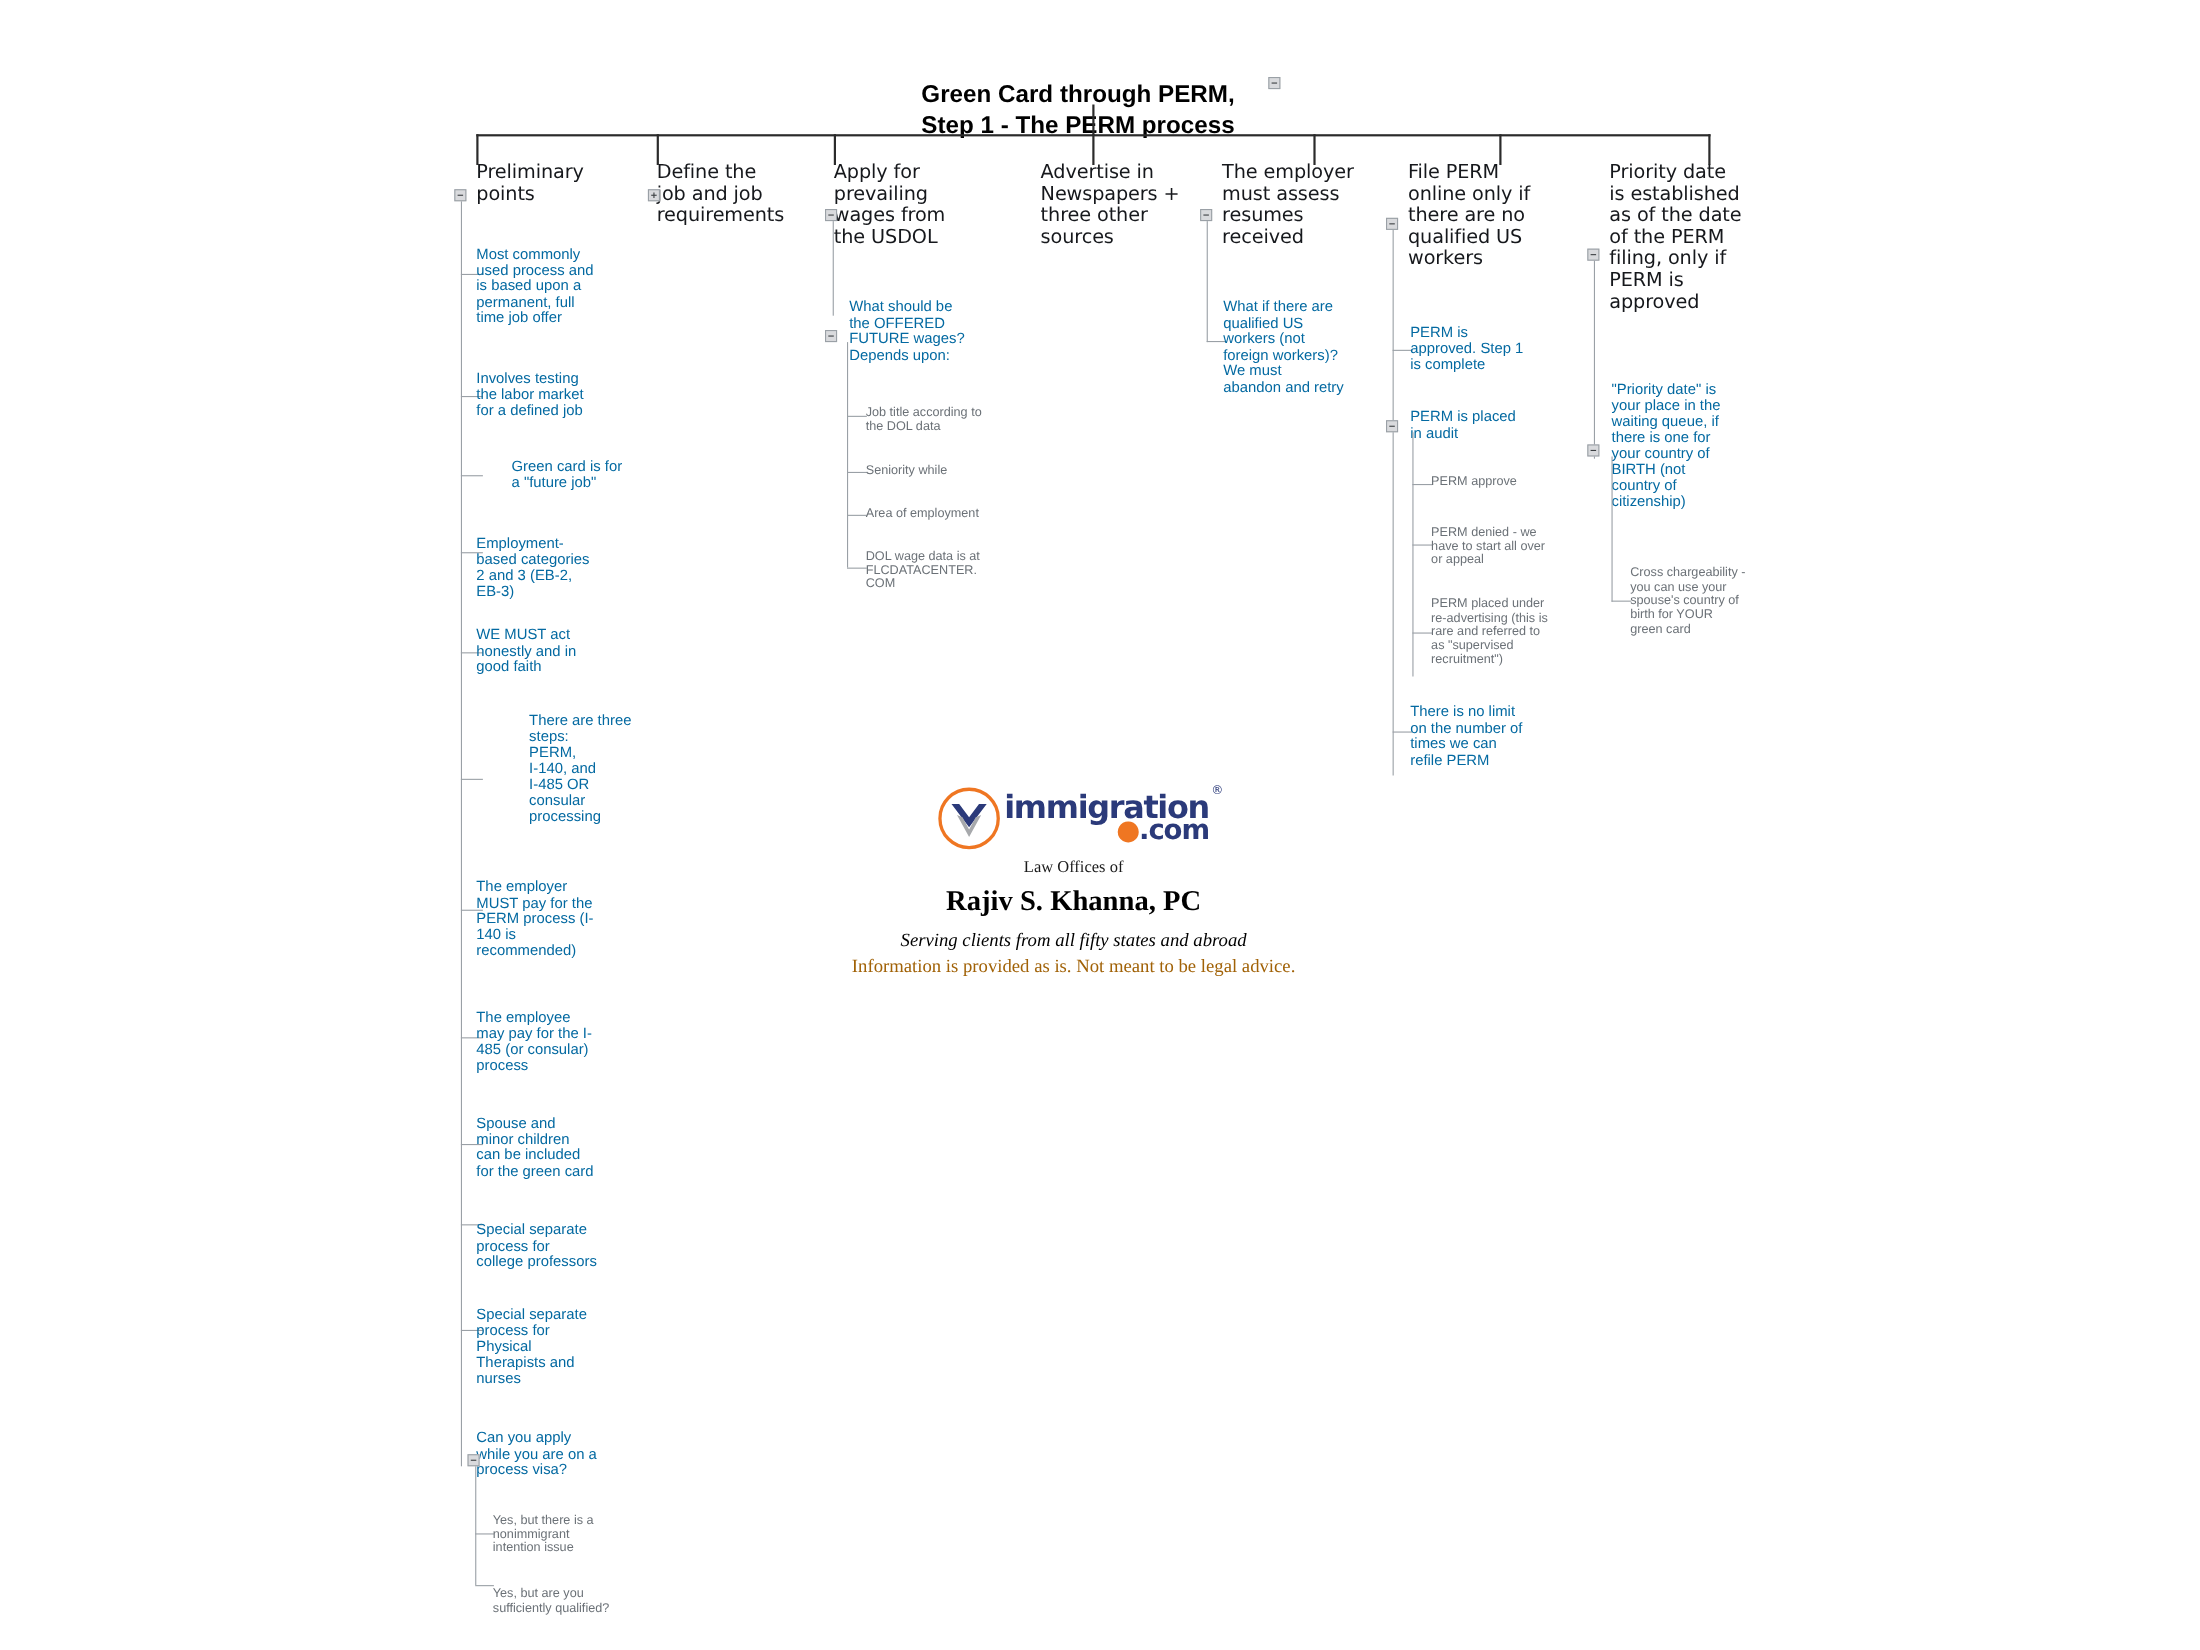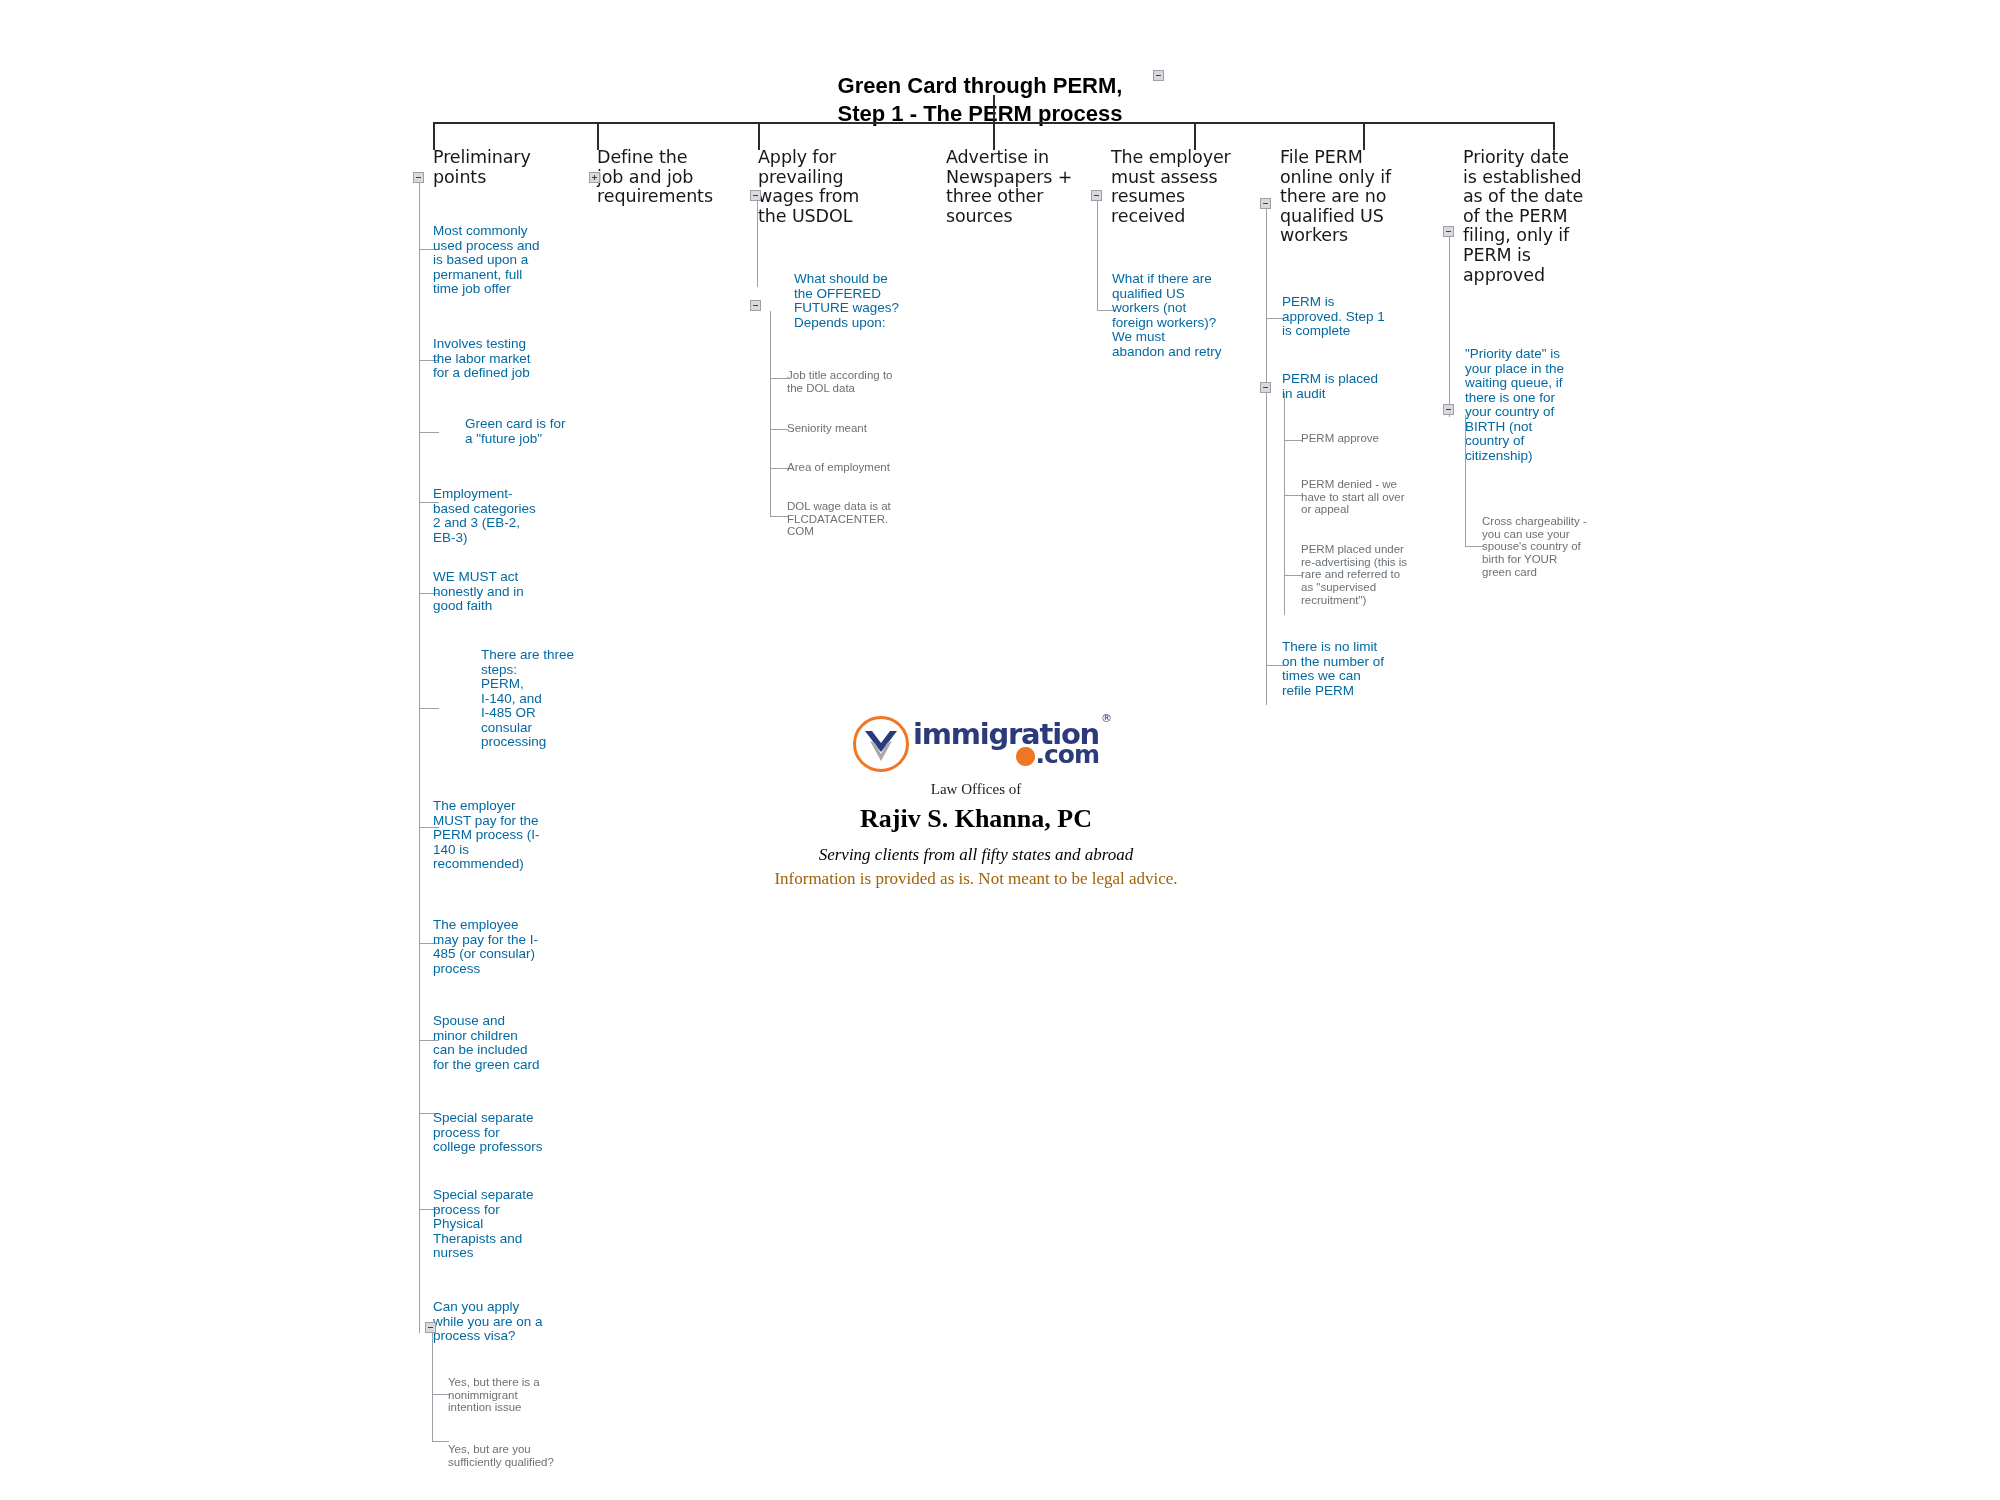--- a/index.html
+++ b/index.html
@@ -334,38 +334,38 @@
 
   <div class="node lvl1" style="left:758px; top:148px; width:160px;">
     <span class="node-text">Apply for
 prevailing
 wages from
 the USDOL</span>
   </div>
   <span class="tglr" style="left:750px; top:190px;"></span>
   <div class="vstub-thin" style="left:757px; top:201px; height:86px;"></div>
 
-  <div class="node lvl2" style="left:794px; top:272px; width:135px;">
+  <div class="node lvl2" style="left:772px; top:272px; width:135px;">
     <span class="node-text">What should be
 the OFFERED
 FUTURE wages?
 Depends upon:</span>
   </div>
   <span class="tglr" style="left:750px; top:300px;"></span>
   <div class="vstub-thin" style="left:770px; top:311px; height:205px;"></div>
 
   <div class="hstub-thin" style="left:770px; top:378px; width:18px;"></div>
   <div class="node lvl3" style="left:787px; top:369px; width:160px;">
     <span class="node-text">Job title according to
 the DOL data</span>
   </div>
 
   <div class="hstub-thin" style="left:770px; top:429px; width:18px;"></div>
   <div class="node lvl3" style="left:787px; top:422px; width:160px;">
-    <span class="node-text">Seniority meant</span>
+    <span class="node-text">Seniority while</span>
   </div>
 
   <div class="hstub-thin" style="left:770px; top:468px; width:18px;"></div>
   <div class="node lvl3" style="left:787px; top:461px; width:160px;">
     <span class="node-text">Area of employment</span>
   </div>
 
   <div class="hstub-thin" style="left:770px; top:516px; width:18px;"></div>
   <div class="node lvl3" style="left:787px; top:500px; width:160px;">
     <span class="node-text">DOL wage data is at

